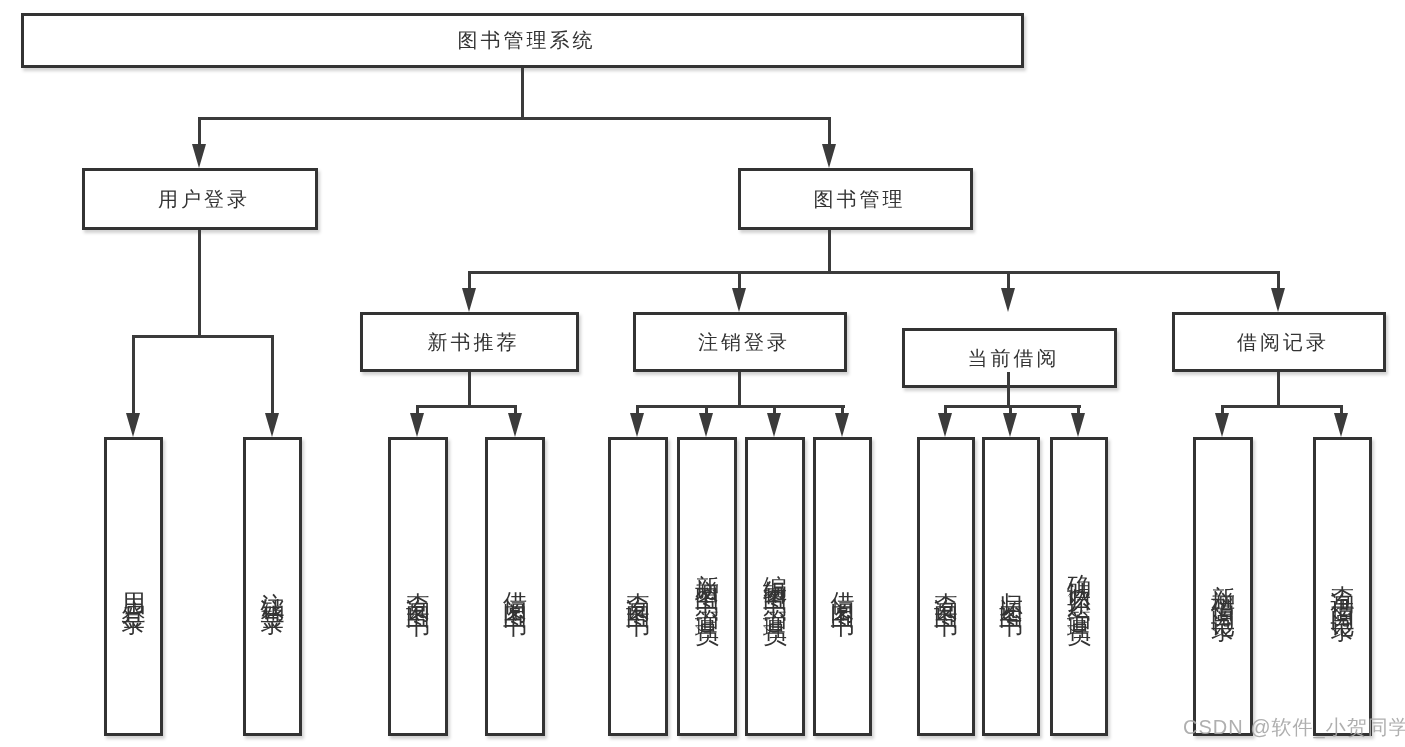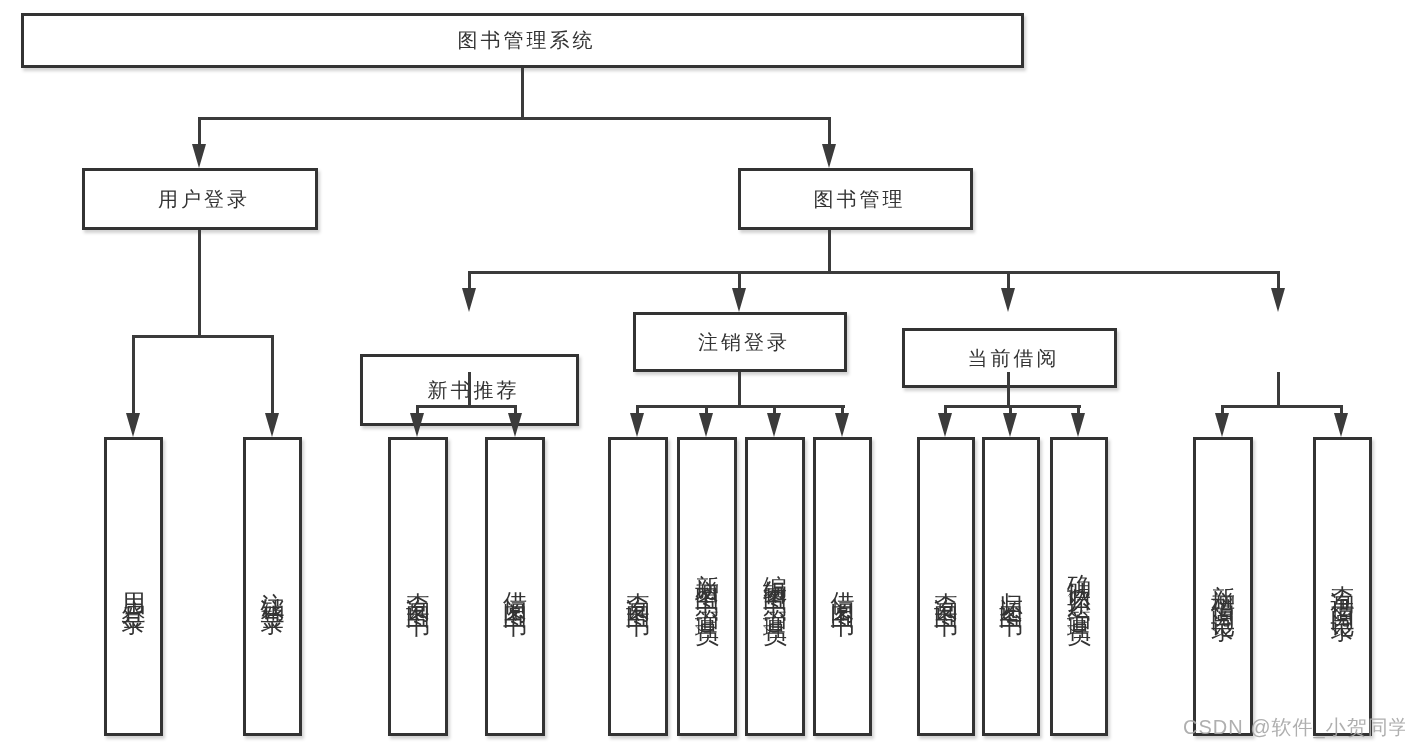--- a/index.html
+++ b/index.html
@@ -100,28 +100,31 @@
   <div class="hline" style="left:468px; top:271px; width:812px;"></div>
   <div class="vline" style="left:468px; top:271px; height:19px;"></div>
   <div class="arrow" style="left:462px; top:288px;"></div>
   <div class="vline" style="left:738px; top:271px; height:19px;"></div>
   <div class="arrow" style="left:732px; top:288px;"></div>
   <div class="vline" style="left:1007px; top:271px; height:19px;"></div>
   <div class="arrow" style="left:1001px; top:288px;"></div>
   <div class="vline" style="left:1277px; top:271px; height:19px;"></div>
   <div class="arrow" style="left:1271px; top:288px;"></div>
 
-  <div class="hbox" style="left:360px; top:312px; width:219px; height:72px;margin-top:42px;">
+  <div class="hbox" style="left:360px; top:312px; width:219px; height:60px;">
     <span>新书推荐</span>
   </div>
   <div class="hbox" style="left:633px; top:312px; width:214px; height:60px;">
     <span>注销登录</span>
   </div>
   <div class="hbox" style="left:902px; top:312px; width:215px; height:60px;margin-top:16px;">
     <span>当前借阅</span>
+  </div>
+  <div class="hbox" style="left:1172px; top:312px; width:214px; height:60px;">
+    <span>借阅记录</span>
   </div>
 
   <div class="vline" style="left:468px; top:372px; height:35px;"></div>
   <div class="hline" style="left:416px; top:405px; width:101px;"></div>
   <div class="vline" style="left:416px; top:405px; height:10px;"></div>
   <div class="arrow" style="left:410px; top:413px;"></div>
   <div class="vline" style="left:514px; top:405px; height:10px;"></div>
   <div class="arrow" style="left:508px; top:413px;"></div>
 
   <div class="vline" style="left:738px; top:372px; height:35px;"></div>

